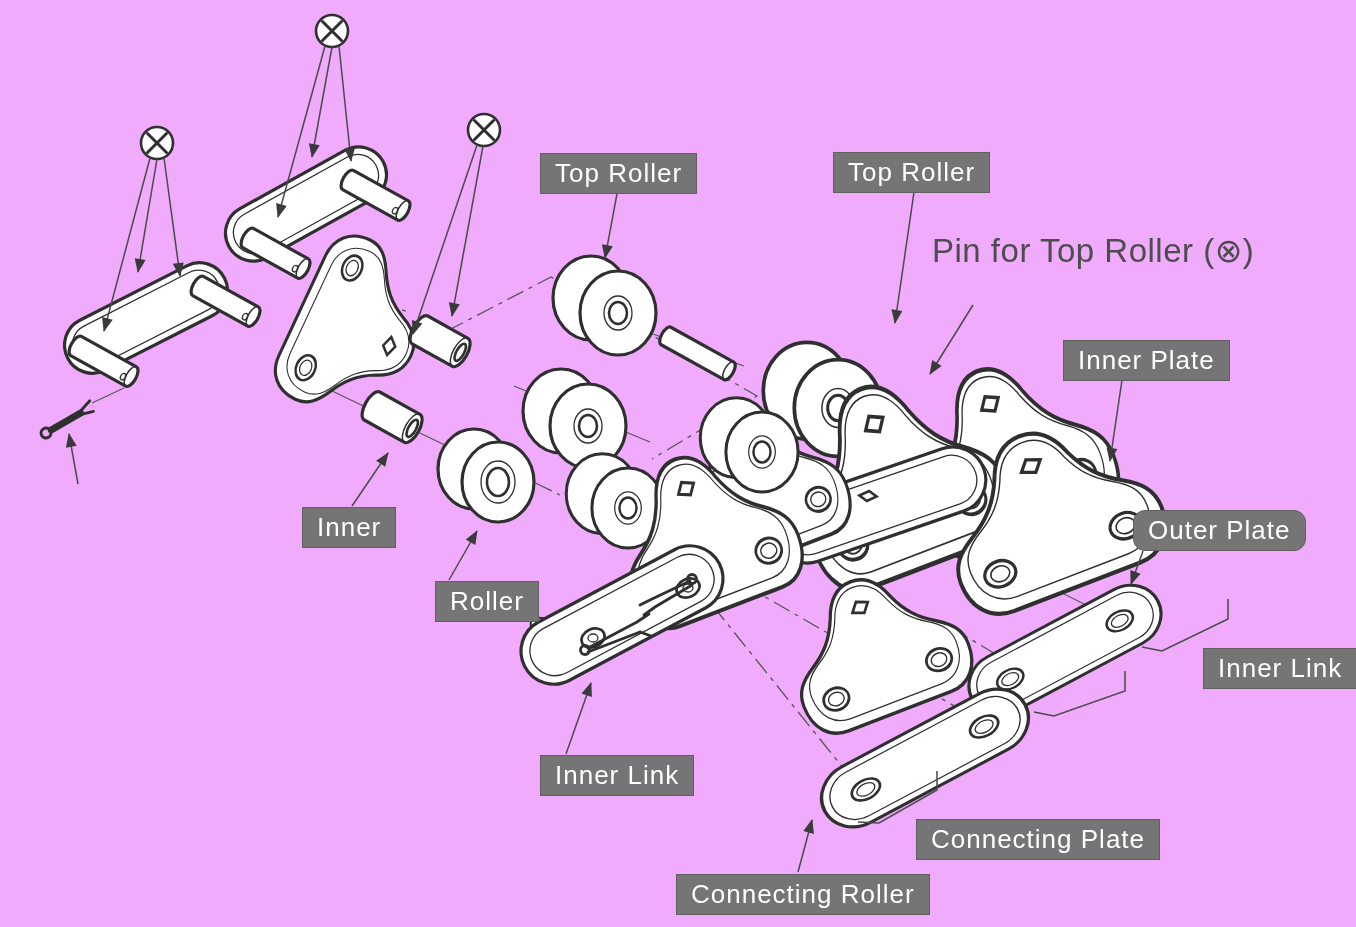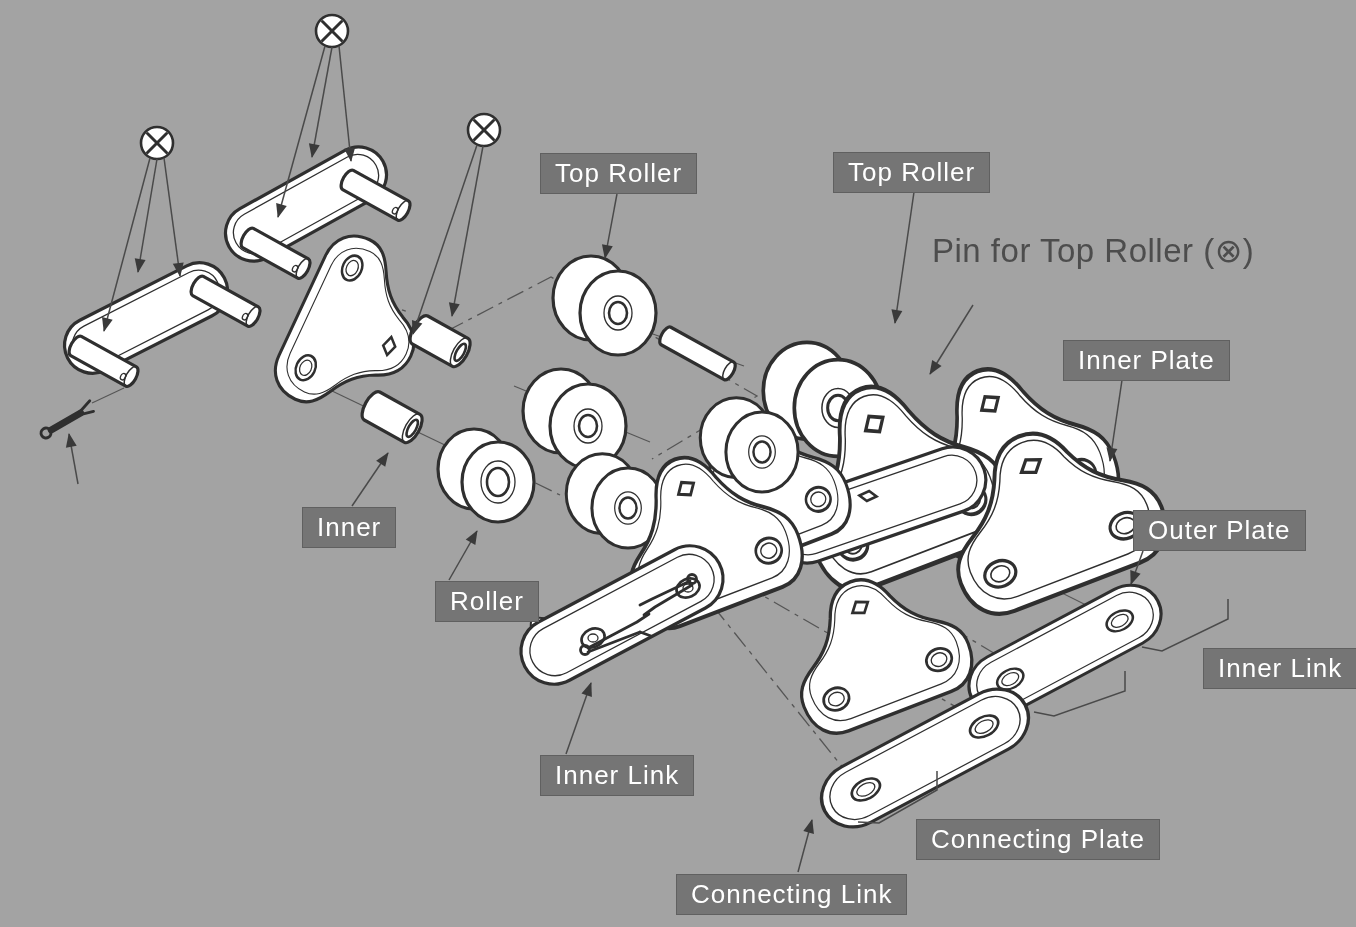--- a/index.html
+++ b/index.html
@@ -1,17 +1,17 @@
 <!DOCTYPE html>
 <html><head>
 <meta charset="utf-8">
 <style>
   html,body { margin:0; padding:0; background:#ffffff; }
   .stage {
-    position:relative; width:1356px; height:927px; background:#a3a3a3;
+    position:relative; width:1356px; height:927px; background:#f0abfc;
     font-family:"Liberation Sans", sans-serif; overflow:hidden;
   }
   .stage svg { position:absolute; left:0; top:0; }
   .plabel {
     position:absolute; background:#757575; color:#ffffff;
     border:1px solid #606060;
     font-size:26px; line-height:1.2; padding:4px 14px;
     letter-spacing:1px; white-space:nowrap; font-weight:400;
   }
   .note {
@@ -249,24 +249,24 @@
   <g>
     <path class="lead" d="M1228 599 L1228 619 L1162 651 L1142 647"></path>
     <path class="lead" d="M1125 671 L1125 691 L1054 716 L1034 712"></path>
     <path class="lead" d="M937 771 L937 790 L879 823 L858 822"></path>
   </g>
 </svg>
 
 <div class="plabel" style="left:540px; top:153px;">Top Roller</div>
 <div class="plabel" style="left:833px; top:152px;">Top Roller</div>
 <div class="plabel" style="left:1055px;top:340px;margin-left:8px;">Inner Plate</div>
-<div class="plabel" style="left:1133px;top:510px;">Outer Plate</div>
+<div class="plabel" style="left:1133px;top:510px;border-radius:12px;">Outer Plate</div>
 <div class="plabel" style="left:1203px;top:648px;">Inner Link</div>
 <div class="plabel" style="left:916px; top:819px;">Connecting Plate</div>
-<div class="plabel" style="left:676px; top:874px;">Connecting Link</div>
+<div class="plabel" style="left:676px; top:874px;">Connecting Roller</div>
 <div class="plabel" style="left:540px; top:755px;">Inner Link</div>
 <div class="plabel" style="left:302px; top:507px;">Inner</div>
 <div class="plabel" style="left:399px; top:581px;margin-left:36px;">Roller</div>
 
 <div class="note">
   <div>Pin for Top Roller (⊗)</div>
 </div>
 
 </div>
 

